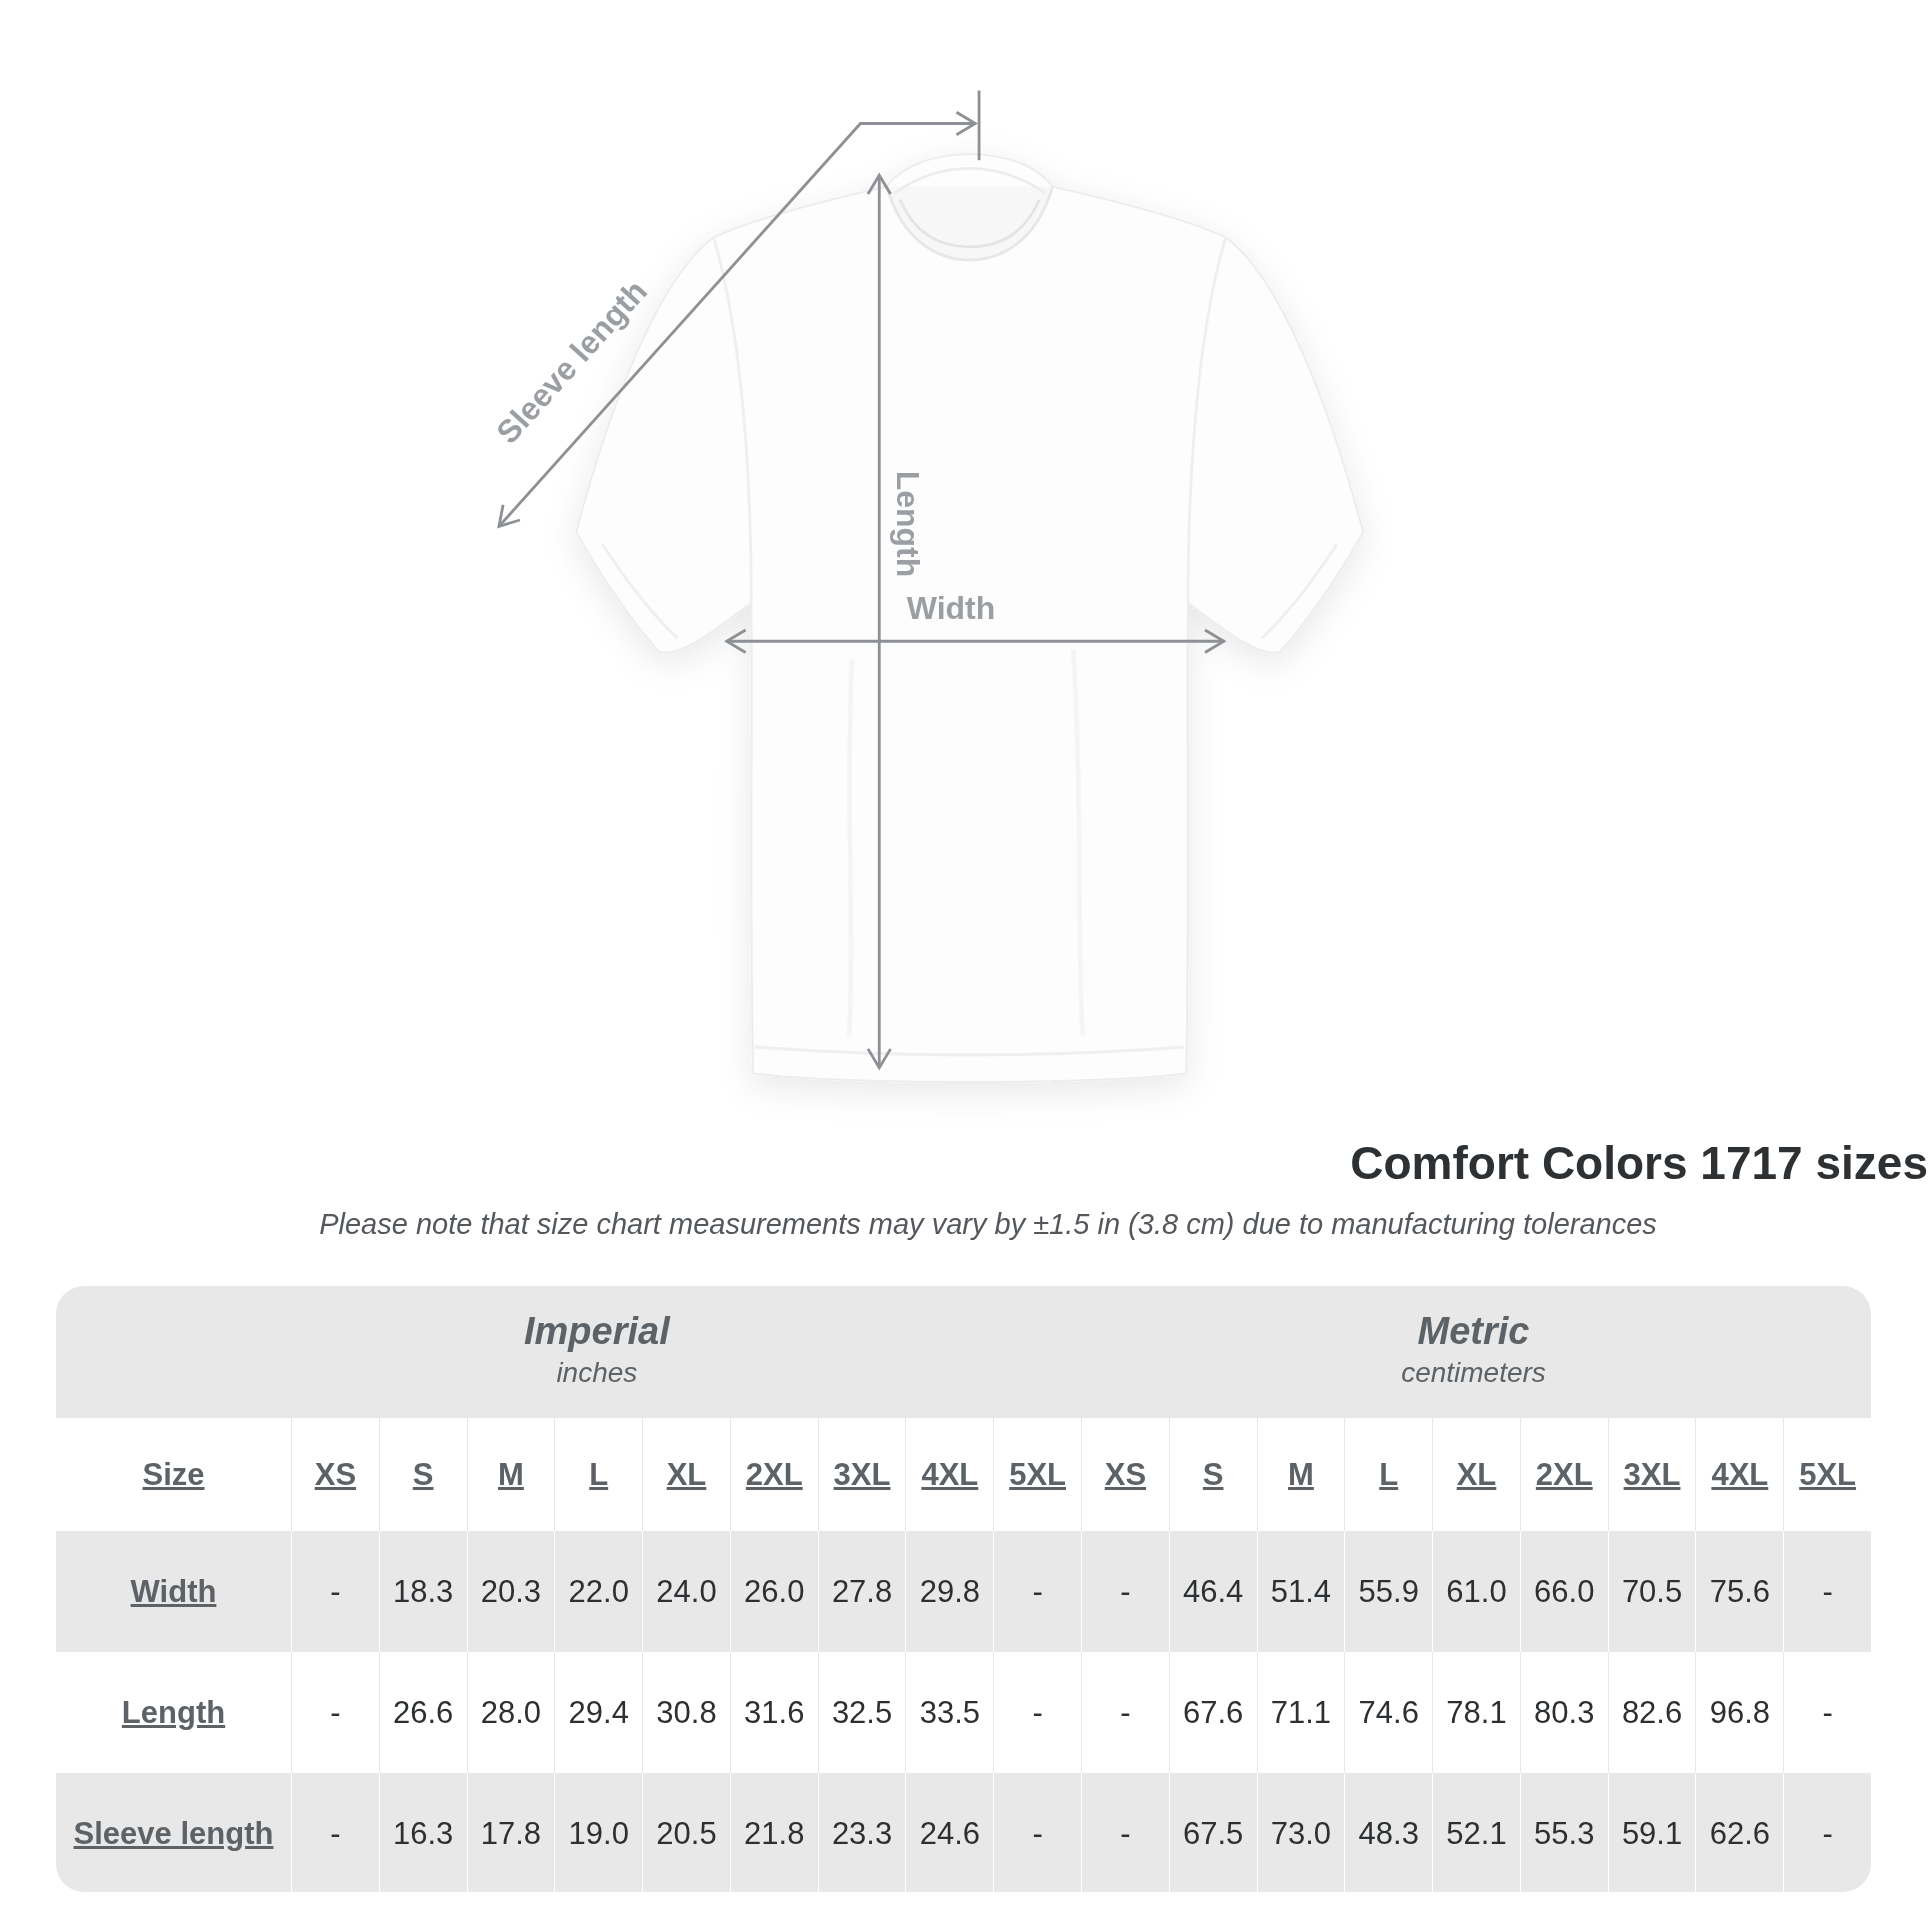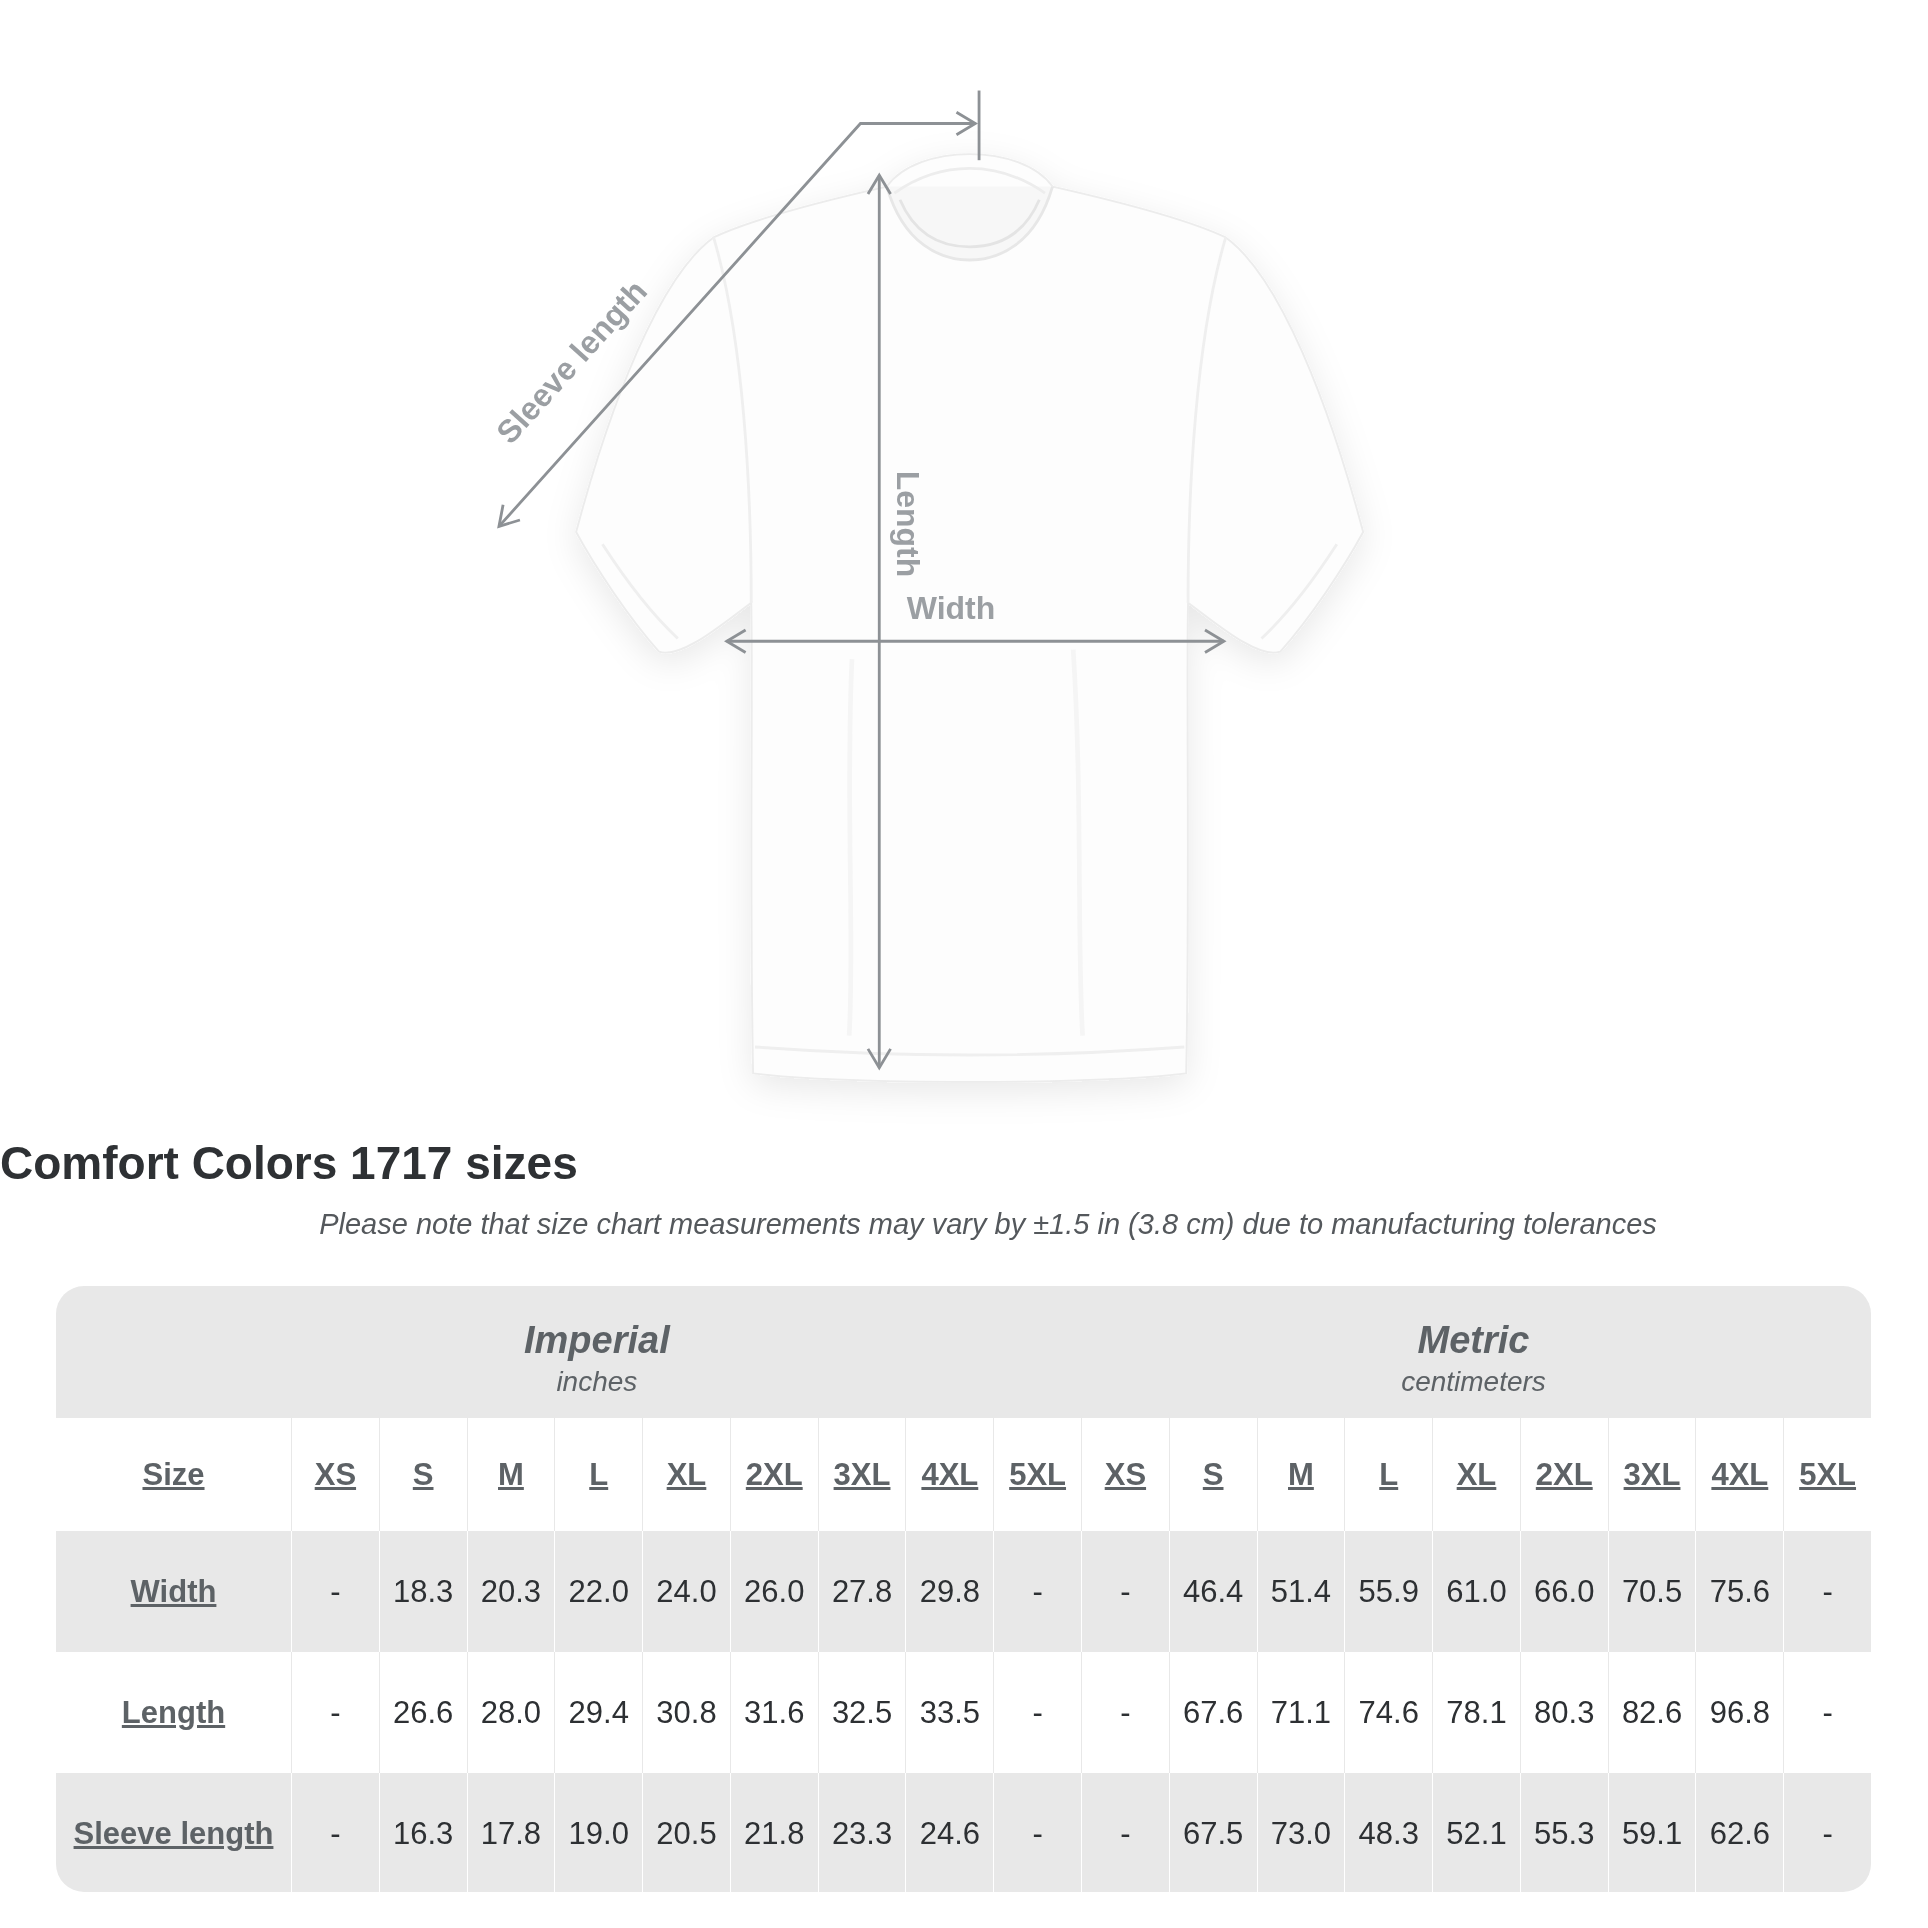--- a/index.html
+++ b/index.html
@@ -7,41 +7,41 @@
           font-family:"Liberation Sans",sans-serif;}
 
   
   #diagram{position:absolute;left:0;top:0;width:1928px;height:1130px;}
   .dlabel{position:absolute;font-weight:bold;font-size:32px;color:#9b9fa3;white-space:nowrap;}
   #lbl-sleeve{left:572px;top:362px;transform:translate(-50%,-50%) rotate(-48deg);}
   #lbl-length{left:907px;top:524px;transform:translate(-50%,-50%) rotate(90deg);}
   #lbl-width{left:951px;top:608px;transform:translate(-50%,-50%);}
 
   
-  #title{position:absolute;left:0;top:1136px;width:100%;text-align:left;
+  #title{position:absolute;left:0;top:1136px;width:100%;text-align:right;
          font-size:46px;font-weight:bold;color:#2e3134;}
   #subtitle{position:absolute;left:0;top:1208px;width:100%;text-align:center;
             font-size:29px;font-style:italic;color:#54585c;padding-left:24px;}
 
   
   #tbl{position:absolute;left:56px;top:1286px;width:1815px;height:606px;
        border-radius:28px;overflow:hidden;}
   .row{display:grid;grid-template-columns:235px repeat(18,1fr);}
   .row.group{height:132px;background:#e8e8e8;position:relative;display:block;}
   .row.head{height:113px;background:#ffffff;}
   .row.data{height:121px;}
   .row.data.gray{background:#e8e8e8;}
   .row.data.white{background:#ffffff;}
   .c{display:flex;align-items:center;justify-content:center;
      font-size:31px;color:#2d3033;}
   .c.lbl{font-weight:bold;color:#5d6266;text-decoration:underline;}
   .head .c + .c{border-left:1.9px solid #e8e8e8;}
   .data.white .c + .c{border-left:1.9px solid #e8e8e8;}
   .data.gray .c + .c{border-left:1.9px solid #ffffff;}
-  .grp{position:absolute;top:12px;transform:translateX(-50%);text-align:center;padding-top:21px;}
+  .grp{position:absolute;top:3px;transform:translateX(-50%);text-align:center;padding-top:21px;}
   #grp-imperial{left:29.8%;}
   #grp-metric{left:78.1%;}
   .g-name{font-size:38px;font-weight:bold;font-style:italic;color:#5d6266;line-height:43px;}
   .g-unit{font-size:28px;font-style:italic;color:#5d6266;line-height:30px;margin-top:5px;}
 </style>
 </head>
 <body>
 
 <div id="canvas">
 

